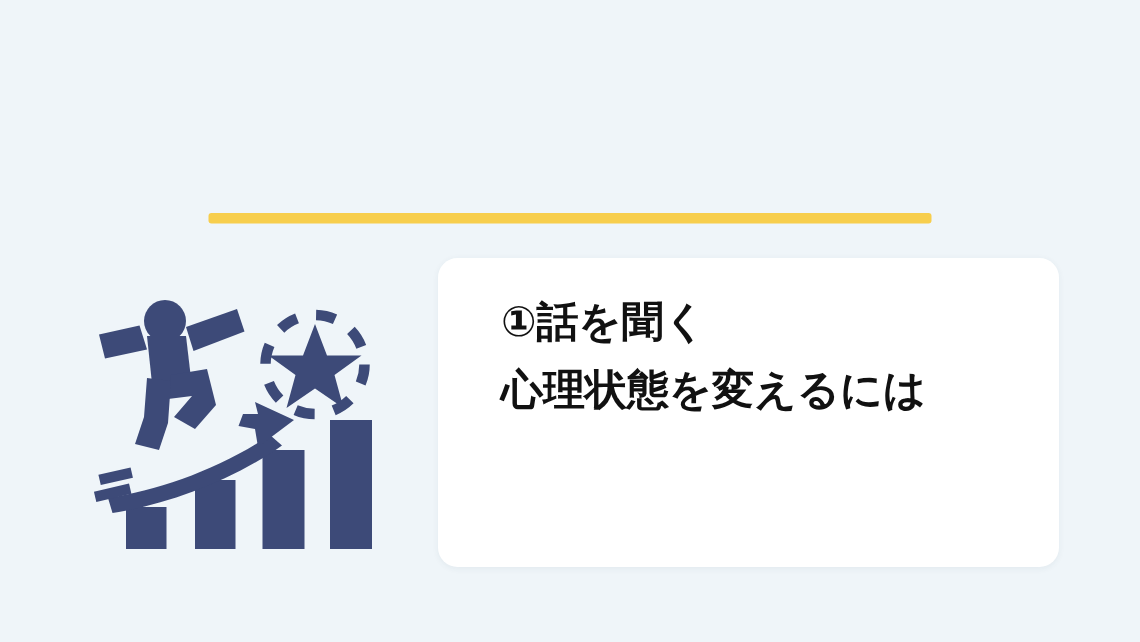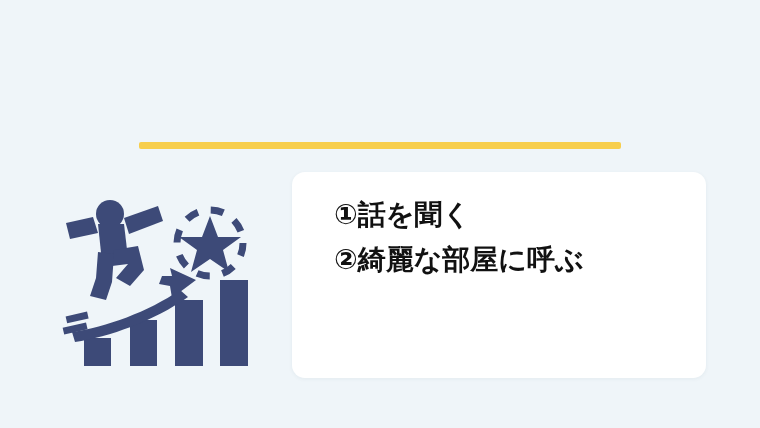--- a/index.html
+++ b/index.html
@@ -132,17 +132,17 @@
         <path d="M148,20 L156,41 L179,41 L161,54 L167,76 L148,63 L129,76 L135,54 L117,41 L140,41 Z"></path>
 
         <circle cx="148" cy="47" r="33" fill="none" stroke="#3d4a78" stroke-width="7" stroke-linecap="butt" stroke-dasharray="13 13"></circle>
       </g>
     </svg>
   </div>
 
   <div id="list-card">
     <div id="list-items">
       <div class="list-item">①話を聞く</div>
-      <div class="list-item">②綺麗な部屋に呼ぶ</div>
+      <div class="list-item">心理状態を変えるには</div>
     </div>
   </div>
 
 </div>
 
 </body></html>

